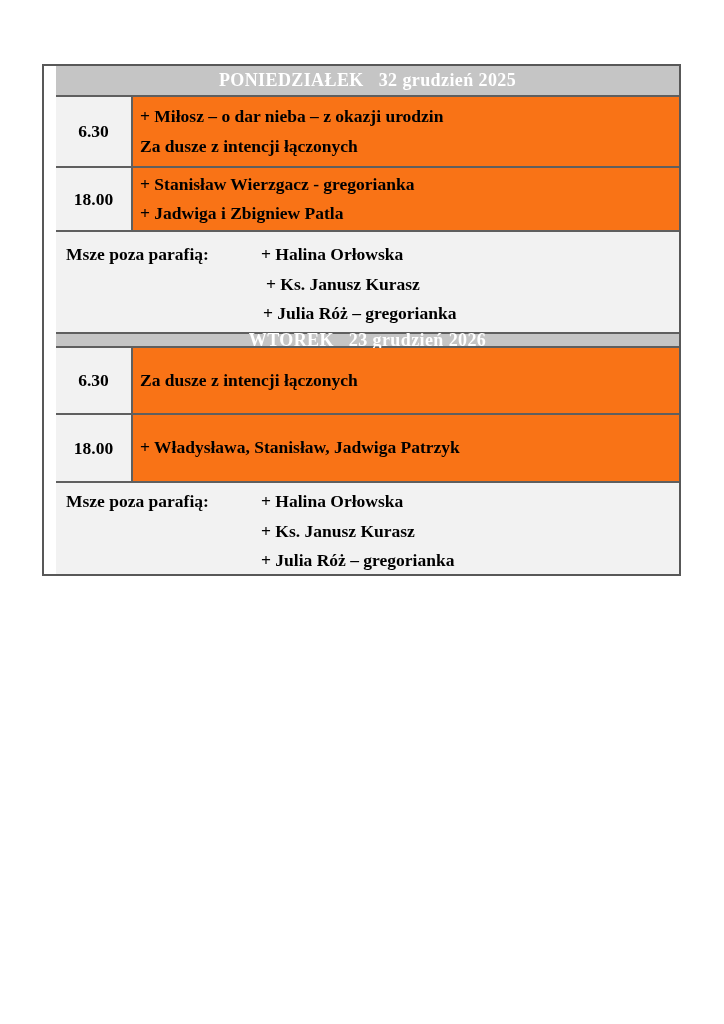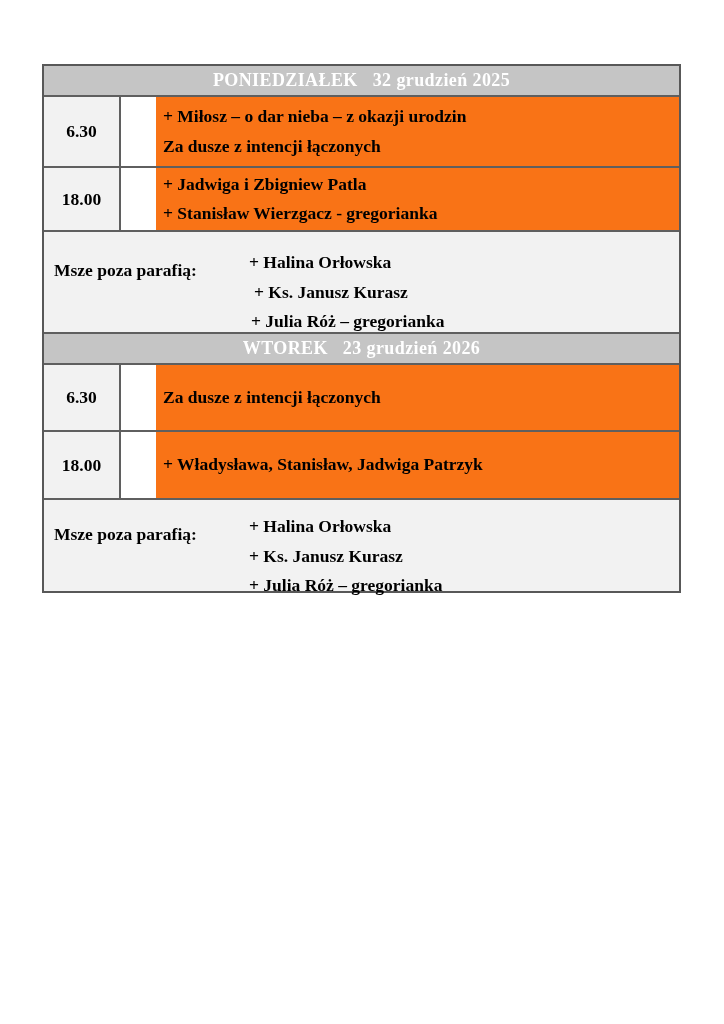--- a/index.html
+++ b/index.html
@@ -15,42 +15,43 @@
     color: #000000;
   }
   .schedule-table {
     position: absolute;
     left: 42px;
     top: 64px;
     width: 639px;
     box-sizing: border-box;
     border: 2px solid #585858;
     background: #ffffff;
+    padding-left: 12px;
   }
   .row {
     box-sizing: border-box;
     border-top: 2px solid #5f5f5f;
   }
   .row:first-child { border-top: none; }
 
   .day-header {
     height: 29px;
     background: #c5c5c5;
     color: #ffffff;
     display: flex;
     align-items: center;
     justify-content: center;
     gap: 15px;
     font-size: 18px;
     font-weight: 700;
     letter-spacing: 0.4px;
   }
-  .day-header-2 { height: 31px; }
+  .day-header-2 { height: 14px; }
 
-  .mass-row { display: flex; gap: 35px; }
+  .mass-row { display: flex; }
   .h-m1 { height: 71px; }
   .h-m2 { height: 64px; }
   .h-m3 { height: 67px; }
   .h-m4 { height: 68px; }
 
   .time-cell {
     flex: 0 0 77px;
     box-sizing: border-box;
     border-right: 2px solid #5f5f5f;
     background: #f2f2f2;
@@ -82,23 +83,22 @@
     box-sizing: border-box;
     padding-left: 10px;
   }
   .h-o1 { height: 102px; padding-top: 8px; }
   .h-o2 { height: 93px;  padding-top: 4px; }
   .outside-label {
     flex: 0 0 195px;
     font-size: 17.5px;
     font-weight: 700;
     line-height: 29.5px;
-    margin-top: 16px;
   }
-  .outside-lines { display: flex; flex-direction: column; margin-top: 8px; }
+  .outside-lines { display: flex; flex-direction: column; }
   .ind-a { margin-left: 5px; }
   .ind-b { margin-left: 2px; }
 </style>
 </head>
 <body>
 
 <div class="schedule-table">
 
   <div class="row day-header">
     <span>PONIEDZIAŁEK</span>
@@ -109,22 +109,22 @@
     <div class="time-cell">6.30</div>
     <div class="intent-cell">
       <div class="txt-line">+ Miłosz – o dar nieba – z okazji urodzin</div>
       <div class="txt-line">Za dusze z intencji łączonych</div>
     </div>
   </div>
 
   <div class="row mass-row h-m2">
     <div class="time-cell">18.00</div>
     <div class="intent-cell">
+      <div class="txt-line">+ Stanisław Wierzgacz - gregorianka</div>
       <div class="txt-line">+ Jadwiga i Zbigniew Patla</div>
-      <div class="txt-line">+ Stanisław Wierzgacz - gregorianka</div>
     </div>
   </div>
 
   <div class="row outside-row h-o1">
     <div class="outside-label">Msze poza parafią:</div>
     <div class="outside-lines">
       <div class="txt-line">+ Halina Orłowska</div>
       <div class="txt-line ind-a">+ Ks. Janusz Kurasz</div>
       <div class="txt-line ind-b">+ Julia Róż – gregorianka</div>
     </div>

